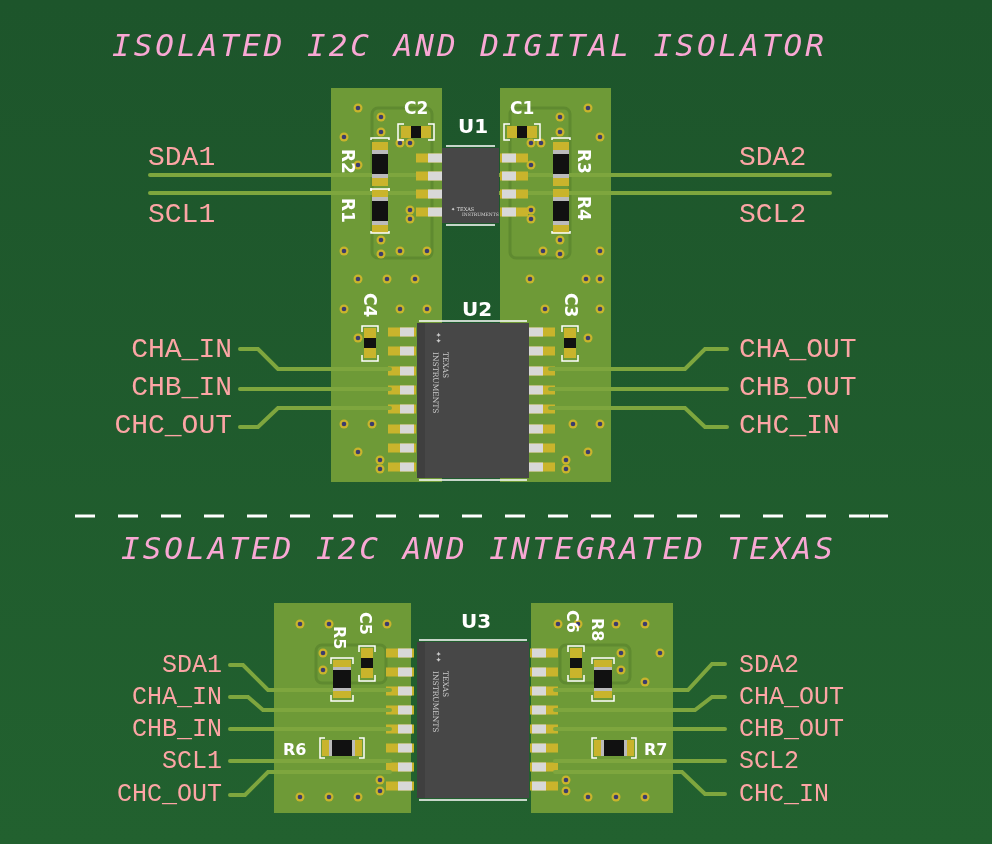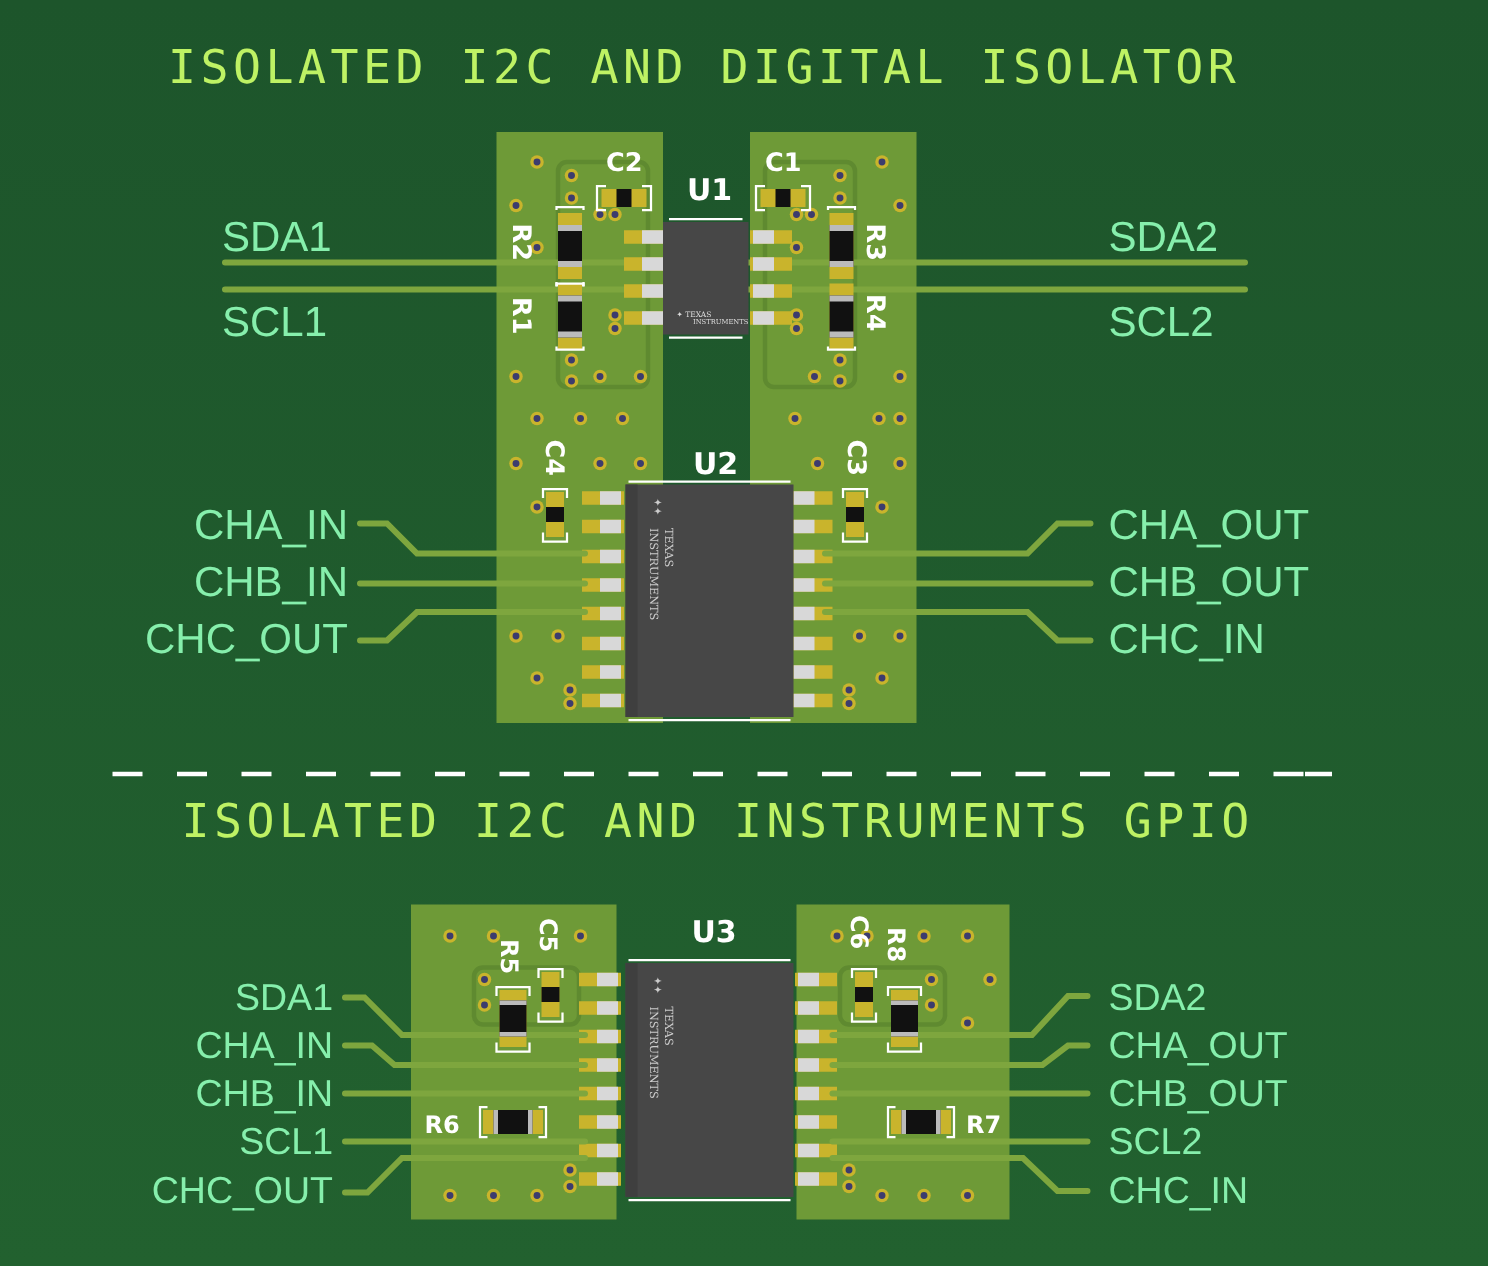--- a/index.html
+++ b/index.html
@@ -1,21 +1,21 @@
 <!DOCTYPE html>
 <html><head>
 <meta charset="utf-8">
 <style>
   html, body { margin:0; padding:0; }
   body { width:992px; height:844px; background:#1e5a2e; position:relative; overflow:hidden;
          font-family:"DejaVu Sans Mono", "Liberation Mono", monospace; }
   .bg-grad { position:absolute; inset:0; background:linear-gradient(180deg,#1d552b 0%,#22612f 100%); }
-  .title { position:absolute; color:#bef264; font-family:"DejaVu Sans Mono", monospace; font-size:31px;
-           letter-spacing:3px; white-space:nowrap; }
-  .label { position:absolute; color:#86efac; font-family:Liberation Sans, sans-serif; font-size:28px;
+  .title { position:absolute; color:#f9a8d4; font-family:"DejaVu Sans Mono", monospace; font-size:31px;
+           letter-spacing:3px; white-space:nowrap;font-style:italic; }
+  .label { position:absolute; color:#fca5a5; font-family:Liberation Mono, monospace; font-size:28px;
            white-space:nowrap; line-height:1; }
   .label.sm { font-size:25px; }
   .label.r { text-align:left; }
   svg.board { position:absolute; left:0; top:0; }
   .ref { font-family:"DejaVu Sans", sans-serif; font-weight:bold; fill:#fff; }
 </style>
 </head>
 <body>
 
 <div class="bg-grad"></div>
@@ -352,21 +352,21 @@
 <div class="label" style="left:739px; top:144px;">SDA2</div>
 <div class="label" style="left:739px; top:201px;">SCL2</div>
 
 <div class="label r" style="right:760px; top:336px;">CHA_IN</div>
 <div class="label r" style="right:760px; top:374px;">CHB_IN</div>
 <div class="label r" style="right:760px; top:412px;">CHC_OUT</div>
 <div class="label" style="left:739px; top:336px;">CHA_OUT</div>
 <div class="label" style="left:739px; top:374px;">CHB_OUT</div>
 <div class="label" style="left:739px; top:412px;">CHC_IN</div>
 
-<div class="title" style="left:121px; top:530px;">ISOLATED I2C AND INSTRUMENTS GPIO</div>
+<div class="title" style="left:121px; top:530px;">ISOLATED I2C AND INTEGRATED TEXAS</div>
 
 <div class="label sm r" style="right:770px; top:653px;">SDA1</div>
 <div class="label sm r" style="right:770px; top:685px;">CHA_IN</div>
 <div class="label sm r" style="right:770px; top:717px;">CHB_IN</div>
 <div class="label sm r" style="right:770px; top:749px;">SCL1</div>
 <div class="label sm r" style="right:770px; top:782px;">CHC_OUT</div>
 
 <div class="label sm" style="left:739px; top:653px;">SDA2</div>
 <div class="label sm" style="left:739px; top:685px;">CHA_OUT</div>
 <div class="label sm" style="left:739px; top:717px;">CHB_OUT</div>

